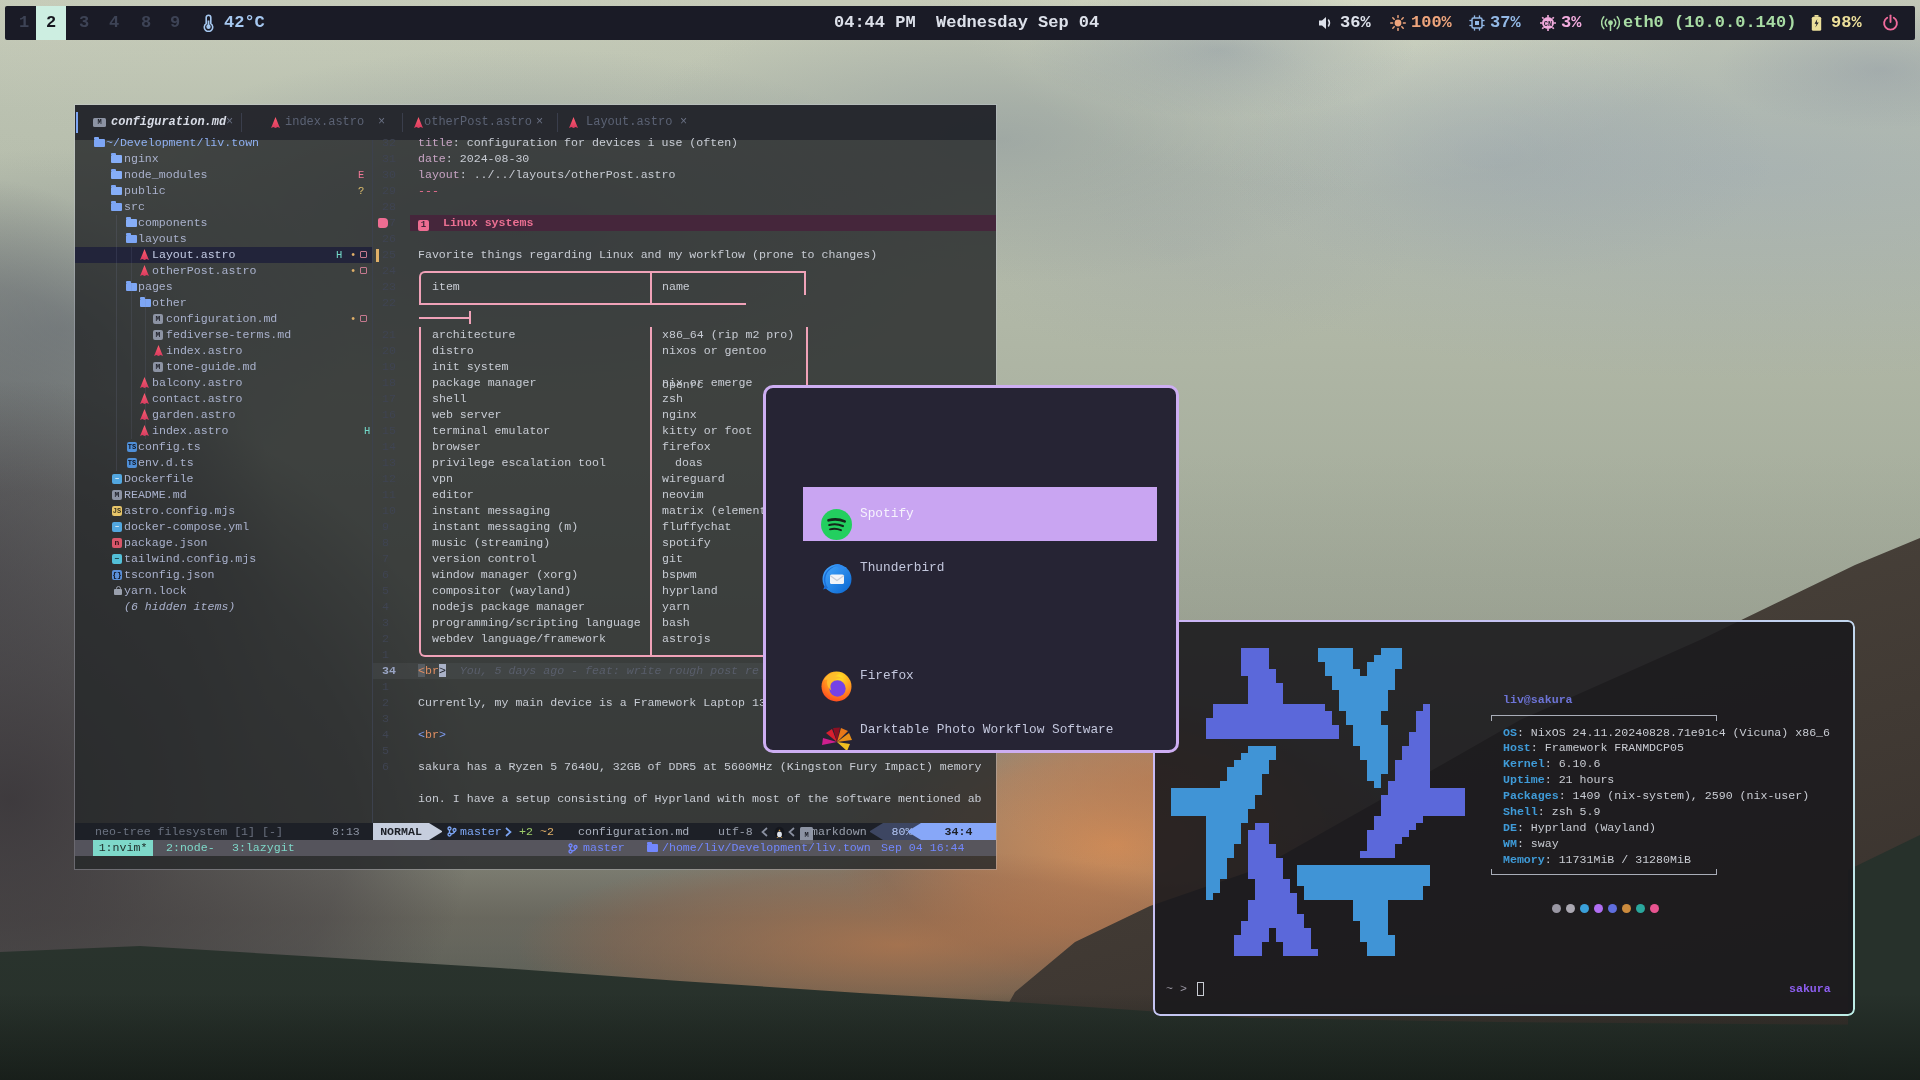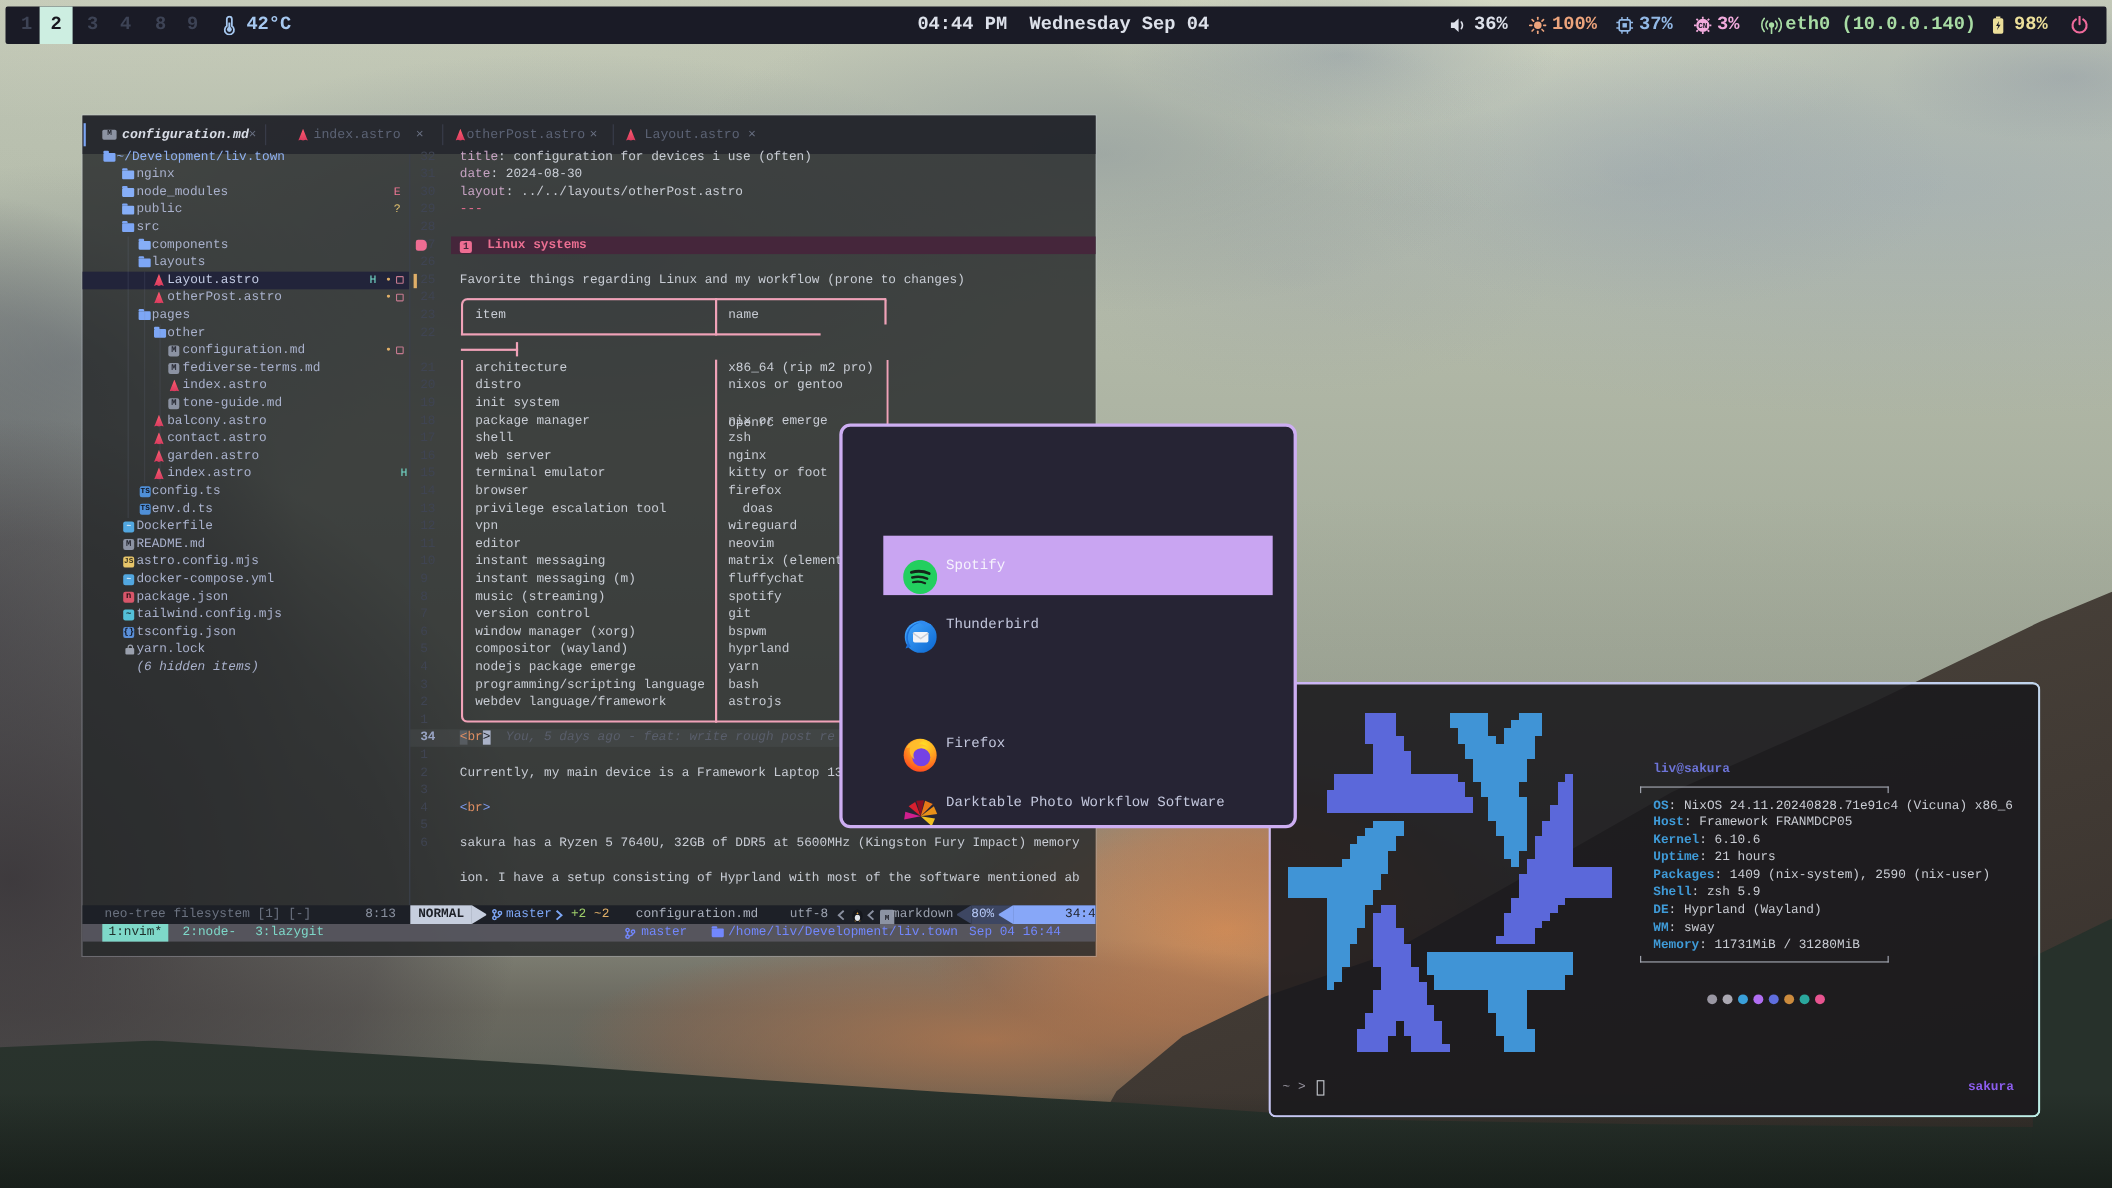--- a/index.html
+++ b/index.html
@@ -413,21 +413,21 @@
 <div class="l " style="top:414px;left:357px">instant messaging (m)</div>
 <div class="l " style="top:414px;left:587px">fluffychat</div>
 <div class="l " style="top:430px;left:357px">music (streaming)</div>
 <div class="l " style="top:430px;left:587px">spotify</div>
 <div class="l " style="top:446px;left:357px">version control</div>
 <div class="l " style="top:446px;left:587px">git</div>
 <div class="l " style="top:462px;left:357px">window manager (xorg)</div>
 <div class="l " style="top:462px;left:587px">bspwm</div>
 <div class="l " style="top:478px;left:357px">compositor (wayland)</div>
 <div class="l " style="top:478px;left:587px">hyprland</div>
-<div class="l " style="top:494px;left:357px">nodejs package emerge</div>
+<div class="l " style="top:494px;left:357px">nodejs package manager</div>
 <div class="l " style="top:494px;left:587px">yarn</div>
 <div class="l " style="top:510px;left:357px">programming/scripting language</div>
 <div class="l " style="top:510px;left:587px">bash</div>
 <div class="l " style="top:526px;left:357px">webdev language/framework</div>
 <div class="l " style="top:526px;left:587px">astrojs</div>
 <div class="l " style="top:558px;left:343px"><span class="org" style="background:rgba(170,180,205,.22)">&lt;</span><span class="org">br</span><span class="cur">&gt;</span><span class="dm" style="font-style:italic">  You, 5 days ago - feat: write rough post re</span></div>
 <div class="l " style="top:590px;left:343px">Currently, my main device is a Framework Laptop 13.</div>
 <div class="l " style="top:622px;left:343px"><span class="bl">&lt;</span><span class="org">br</span><span class="bl">&gt;</span></div>
 <div class="l " style="top:654px;left:343px">sakura has a Ryzen 5 7640U, 32GB of DDR5 at 5600MHz (Kingston Fury Impact) memory</div>
 <div class="l " style="top:686px;left:343px">ion. I have a setup consisting of Hyprland with most of the software mentioned ab</div>
@@ -469,23 +469,23 @@
         <circle cx="5.5" cy="3" r="2.2" fill="#16181e"></circle>
         <path d="M4.5 4.4l1-1 1 1-1 .8z" fill="#e0a03a"></path>
         <path d="M2.5 11h2l-1 1zM6.5 11h2l-1 1z" fill="#e0a03a"></path>
       </svg>
  <svg style="position:absolute;left:713px;top:4px" width="7" height="10" viewBox="0 0 7 10">
         <path d="M6 1L1.5 5L6 9" stroke="#8a90a0" stroke-width="1.7" fill="none"></path>
       </svg>
  <span class="micon" style="left:725px;top:4px;position:absolute">M</span>
  <span style="left:736px;color:#9aa0ad">markdown</span>
  <span style="left:795px;width:0;border-right:13px solid #3d4662;border-top:8.5px solid transparent;border-bottom:8.5px solid transparent"></span>
- <span style="left:808px;width:38px;background:#3d4662;color:#b4c7f5;text-align:left">80%</span>
+ <span style="left:808px;width:38px;background:#3d4662;color:#b4c7f5;text-align:center">80%</span>
  <span style="left:833px;width:0;border-right:13px solid #87a7f8;border-top:8.5px solid transparent;border-bottom:8.5px solid transparent"></span>
- <span style="left:846px;width:75px;background:#87a7f8;color:#1d2027;font-weight:normal;text-align:right">34:4</span>
+ <span style="left:846px;width:75px;background:#87a7f8;color:#1d2027;font-weight:bold;text-align:center">34:4</span>
 </div>
 <div id="tmux">
  <span style="left:18px;width:60px;background:#7ed8c9;color:#20302c;text-align:center">1:nvim*</span>
  <span style="left:91px;color:#7ed8c9">2:node-</span>
  <span style="left:157px;color:#7ed8c9">3:lazygit</span>
  <svg style="position:absolute;left:493px;top:3px" width="10" height="11" viewBox="0 0 10 11">
         <g stroke="#7287fd" stroke-width="1.3" fill="none">
           <circle cx="2.5" cy="2.5" r="1.5"></circle>
           <circle cx="2.5" cy="8.5" r="1.5"></circle>
           <circle cx="7.5" cy="4" r="1.5"></circle>

